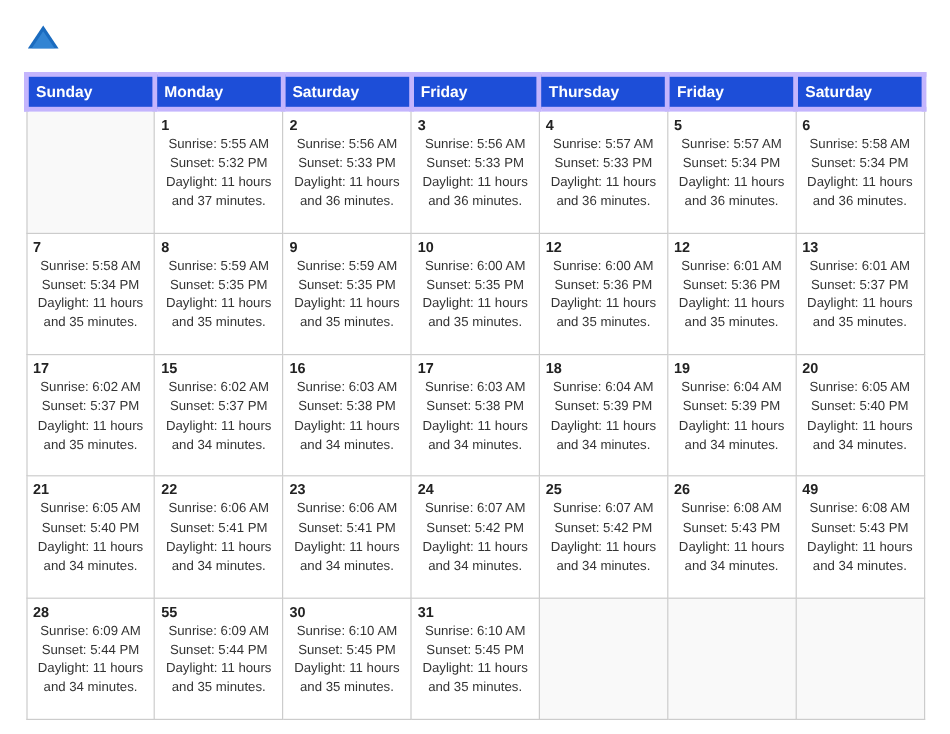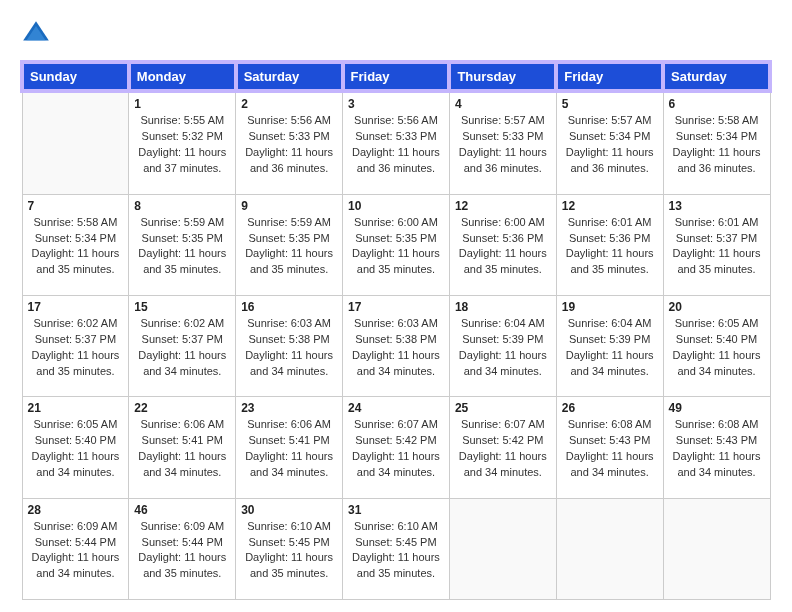--- a/index.html
+++ b/index.html
@@ -256,21 +256,21 @@
             <span class="day-number">49</span>
             <div class="day-info">Sunrise: 6:08 AM<br>Sunset: 5:43 PM<br>Daylight: 11 hours<br>and 34 minutes.</div>
           </td>
         </tr>
         <tr class="last-row">
           <td>
             <span class="day-number">28</span>
             <div class="day-info">Sunrise: 6:09 AM<br>Sunset: 5:44 PM<br>Daylight: 11 hours<br>and 34 minutes.</div>
           </td>
           <td>
-            <span class="day-number">46</span>
+            <span class="day-number">55</span>
             <div class="day-info">Sunrise: 6:09 AM<br>Sunset: 5:44 PM<br>Daylight: 11 hours<br>and 35 minutes.</div>
           </td>
           <td>
             <span class="day-number">30</span>
             <div class="day-info">Sunrise: 6:10 AM<br>Sunset: 5:45 PM<br>Daylight: 11 hours<br>and 35 minutes.</div>
           </td>
           <td>
             <span class="day-number">31</span>
             <div class="day-info">Sunrise: 6:10 AM<br>Sunset: 5:45 PM<br>Daylight: 11 hours<br>and 35 minutes.</div>
           </td>

